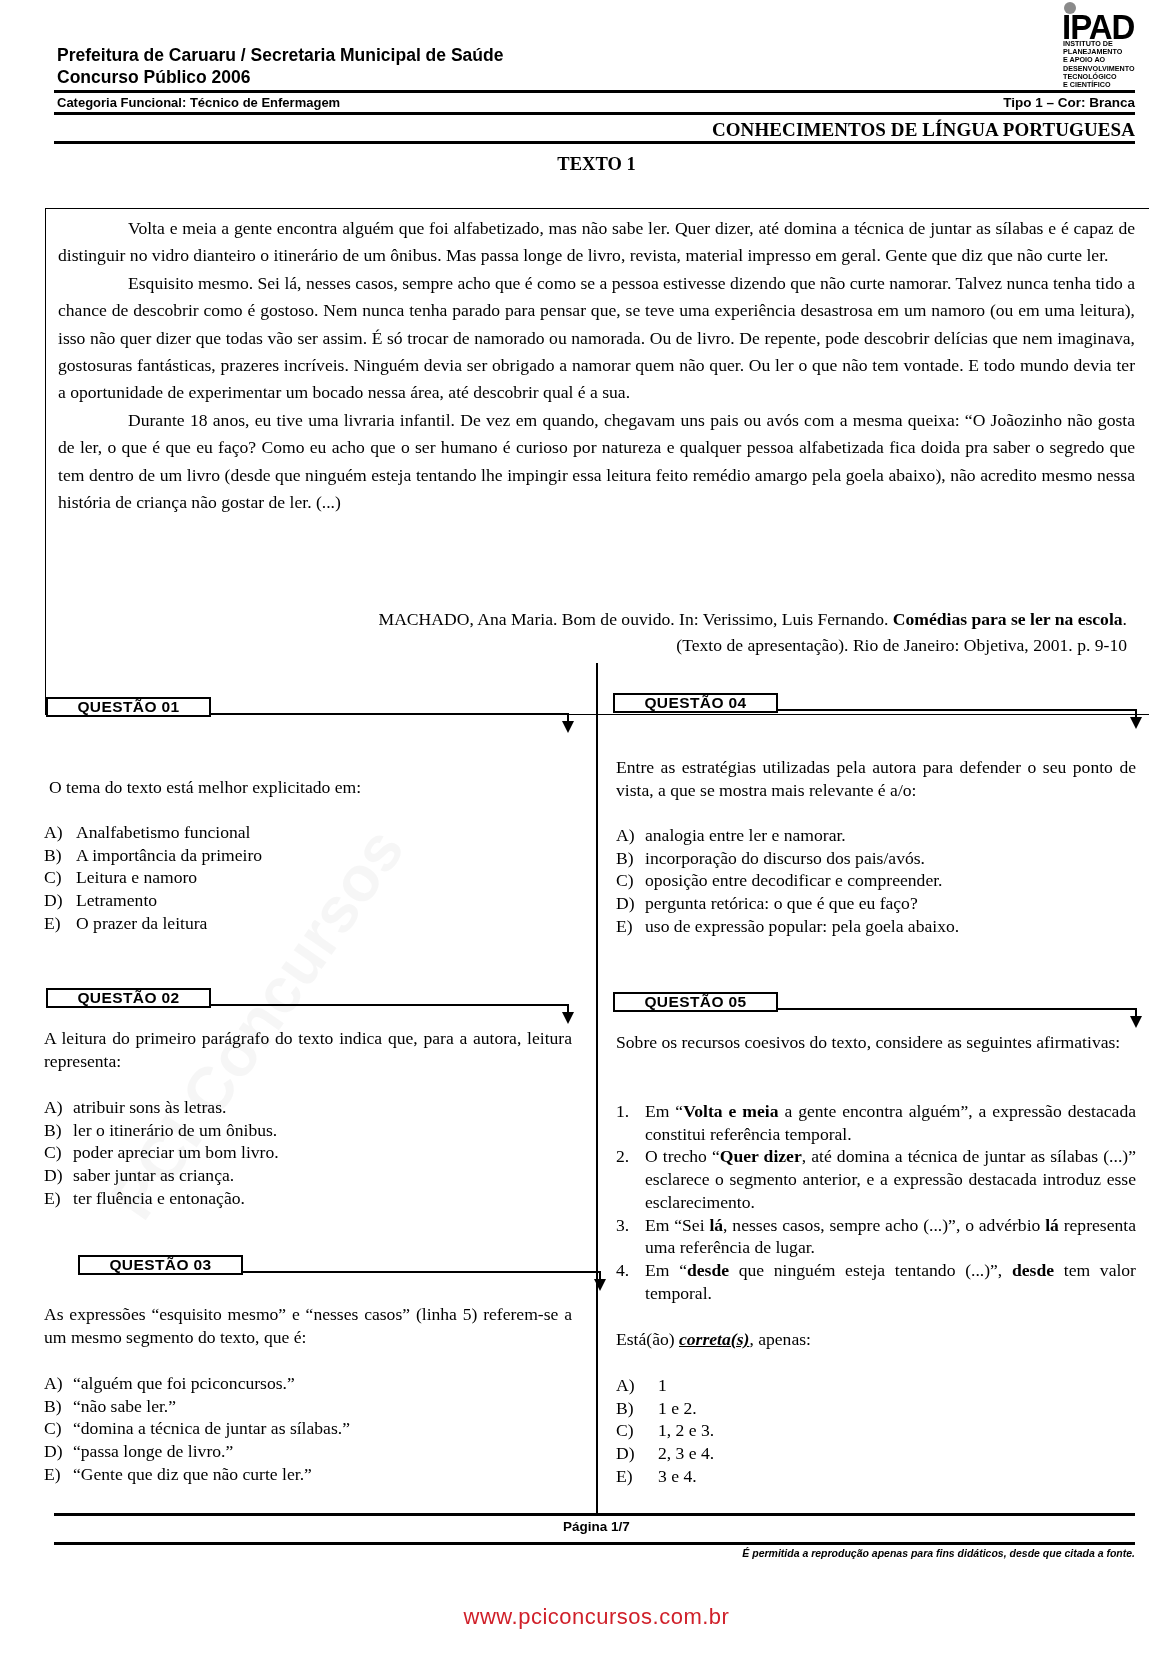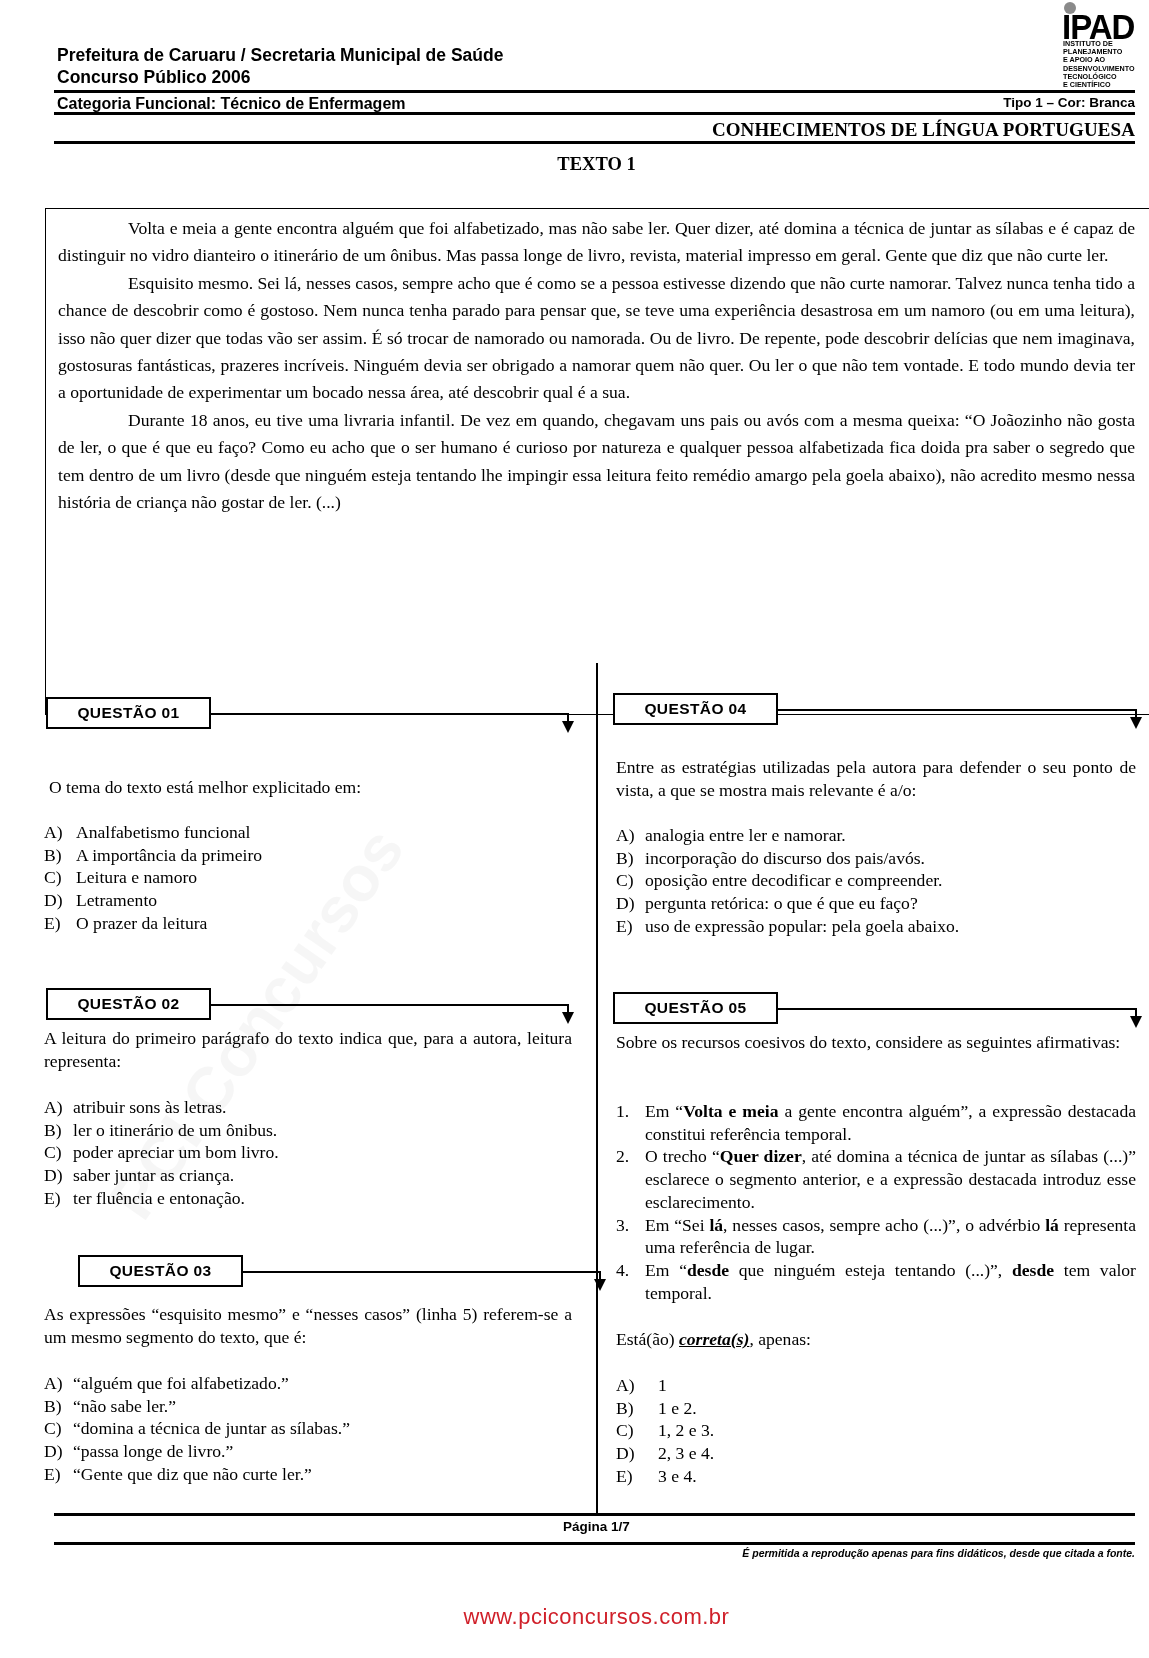--- a/index.html
+++ b/index.html
@@ -6,21 +6,21 @@
     html, body { width: 1149px; height: 1658px; background: #ffffff; overflow: hidden; }
     body { position: relative; color: #000; font-family: "Liberation Serif", serif; }
 
     .abs { position: absolute; }
     .sans { font-family: "Liberation Sans", sans-serif; }
     .serif { font-family: "Liberation Serif", serif; }
 
     
     .hdr-title { left: 57px; top: 44px; font-size: 17.5px; font-weight: bold; line-height: 22px; }
     .rule { position: absolute; background: #000; }
-    .cat-left { left: 57px; top: 95px; font-size: 16px; font-weight: bold; }
+    .cat-left { left: 57px; top: 95px; font-size: 13px; font-weight: bold; }
     .cat-right { right: 14px; top: 95px; font-size: 13.5px; font-weight: bold; }
     .section-title { right: 14px; top: 119px; font-size: 19px; font-weight: bold; letter-spacing: 0.1px; }
     .texto-title { left: 0; width: 1193px; text-align: center; top: 154px; font-size: 18.5px; font-weight: bold; }
 
     
     .logo { left: 1058px; top: 0px; width: 91px; height: 92px; }
     .logo .dot { position: absolute; left: 6px; top: 2px; width: 12px; height: 12px; border-radius: 50%; background: #8a8a8a; }
     .logo .word { position: absolute; left: 4px; top: 8px; font-family: "Liberation Sans", sans-serif; font-weight: 900; font-size: 33px; letter-spacing: -1px; color: #000; transform: scaleY(1.05); }
     .logo .sub { position: absolute; left: 5px; top: 40px; font-family: "Liberation Sans", sans-serif; font-size: 7.2px; font-weight: bold; line-height: 8.2px; color: #000; white-space: nowrap; }
 
@@ -29,21 +29,21 @@
     .passage { position: absolute; left: 12px; top: 6px; width: 1077px; font-size: 17.6px; line-height: 27.4px; text-align: justify; }
     .passage p { text-indent: 70px; margin: 0; }
     .citation { position: absolute; right: 22px; top: 397px; text-align: right; font-size: 17.6px; line-height: 26px; }
     .citation b { font-weight: bold; }
 
     
     .col-divider { left: 596px; top: 663px; width: 2px; height: 850px; background: #000; }
 
     
     .qhead { position: absolute; height: 34px; }
-    .qhead .qbox { position: absolute; left: 0; top: 0; width: 165px; height: 32px; border: 2px solid #000; font-family: "Liberation Sans", sans-serif; font-weight: bold; font-size: 15.5px; letter-spacing: 0.4px; display: flex; align-items: center; justify-content: center; background: #fff; }
+    .qhead .qbox { position: absolute; left: 0; top: 0; width: 165px; height: 20px; border: 2px solid #000; font-family: "Liberation Sans", sans-serif; font-weight: bold; font-size: 15.5px; letter-spacing: 0.4px; display: flex; align-items: center; justify-content: center; background: #fff; }
     .qhead .qline { position: absolute; left: 165px; top: 16px; height: 2px; background: #000; }
     .qhead .qarrow-stem { position: absolute; top: 16px; width: 2px; height: 10px; background: #000; }
     .qhead .qarrow { position: absolute; top: 24px; width: 0; height: 0; border-left: 6px solid transparent; border-right: 6px solid transparent; border-top: 12px solid #000; }
 
     .qtext { position: absolute; font-size: 17.6px; line-height: 22.7px; text-align: justify; }
     .opts { position: absolute; font-size: 17.6px; line-height: 22.7px; list-style: none; }
     .opts li { display: flex; }
     .opts .ol { display: inline-block; width: 32px; flex: 0 0 auto; }
     .opts.wide .ol { width: 42px; }
     .stmts { position: absolute; font-size: 17.6px; line-height: 22.7px; list-style: none; text-align: justify; }
@@ -87,20 +87,24 @@
 <div class="rule" style="left:54px; top:141px; width:1081px; height:3px;"></div>
 
 <div class="abs serif texto-title">TEXTO 1</div>
 
 <div class="abs textbox">
   <div class="passage">
     <p>Volta e meia a gente encontra alguém que foi alfabetizado, mas não sabe ler. Quer dizer, até domina a técnica de juntar as sílabas e é capaz de distinguir no vidro dianteiro o itinerário de um ônibus. Mas passa longe de livro, revista, material impresso em geral. Gente que diz que não curte ler.</p>
     <p>Esquisito mesmo. Sei lá, nesses casos, sempre acho que é como se a pessoa estivesse dizendo que não curte namorar. Talvez nunca tenha tido a chance de descobrir como é gostoso. Nem nunca tenha parado para pensar que, se teve uma experiência desastrosa em um namoro (ou em uma leitura), isso não quer dizer que todas vão ser assim. É só trocar de namorado ou namorada. Ou de livro. De repente, pode descobrir delícias que nem imaginava, gostosuras fantásticas, prazeres incríveis. Ninguém devia ser obrigado a namorar quem não quer. Ou ler o que não tem vontade. E todo mundo devia ter a oportunidade de experimentar um bocado nessa área, até descobrir qual é a sua.</p>
     <p>Durante 18 anos, eu tive uma livraria infantil. De vez em quando, chegavam uns pais ou avós com a mesma queixa: “O Joãozinho não gosta de ler, o que é que eu faço? Como eu acho que o ser humano é curioso por natureza e qualquer pessoa alfabetizada fica doida pra saber o segredo que tem dentro de um livro (desde que ninguém esteja tentando lhe impingir essa leitura feito remédio amargo pela goela abaixo), não acredito mesmo nessa história de criança não gostar de ler. (...)</p>
   </div>
+  <div class="citation">
+    <div><span>MACHADO,  Ana Maria.  Bom de ouvido.  In:  Verissimo, Luis Fernando. </span><b>Comédias para se ler na escola</b><span>.</span></div>
+    <div>(Texto de apresentação). Rio de Janeiro: Objetiva, 2001. p. 9-10</div>
+  </div>
 </div>
 
 <div class="abs col-divider"></div>
 
 <div class="qhead" style="left:46px; top:697px; width:530px;">
   <div class="qbox">QUESTÃO 01</div>
   <div class="qline" style="width:358px;"></div>
   <div class="qarrow-stem" style="left:521px;"></div>
   <div class="qarrow" style="left:516px;"></div>
 </div>
@@ -161,21 +165,21 @@
 <div class="qhead" style="left:46px; top:1255px; width:530px;margin-left:32px;">
   <div class="qbox">QUESTÃO 03</div>
   <div class="qline" style="width:358px;"></div>
   <div class="qarrow-stem" style="left:521px;"></div>
   <div class="qarrow" style="left:516px;"></div>
 </div>
 <div class="qtext" style="left:44px; top:1303px; width:528px;">As expressões “esquisito mesmo” e “nesses casos” (linha 5) referem-se a um mesmo segmento do texto, que é:</div>
 <ul class="opts" style="left:44px; top:1372px; width:530px;">
   <li>
       <span class="ol" style="width:29px">A)</span>
-      <span>“alguém que foi alfabetizado.”</span>
+      <span>“alguém que foi pciconcursos.”</span>
     </li>
   <li>
       <span class="ol" style="width:29px">B)</span>
       <span>“não sabe ler.”</span>
     </li>
   <li>
       <span class="ol" style="width:29px">C)</span>
       <span>“domina a técnica de juntar as sílabas.”</span>
     </li>
   <li>

